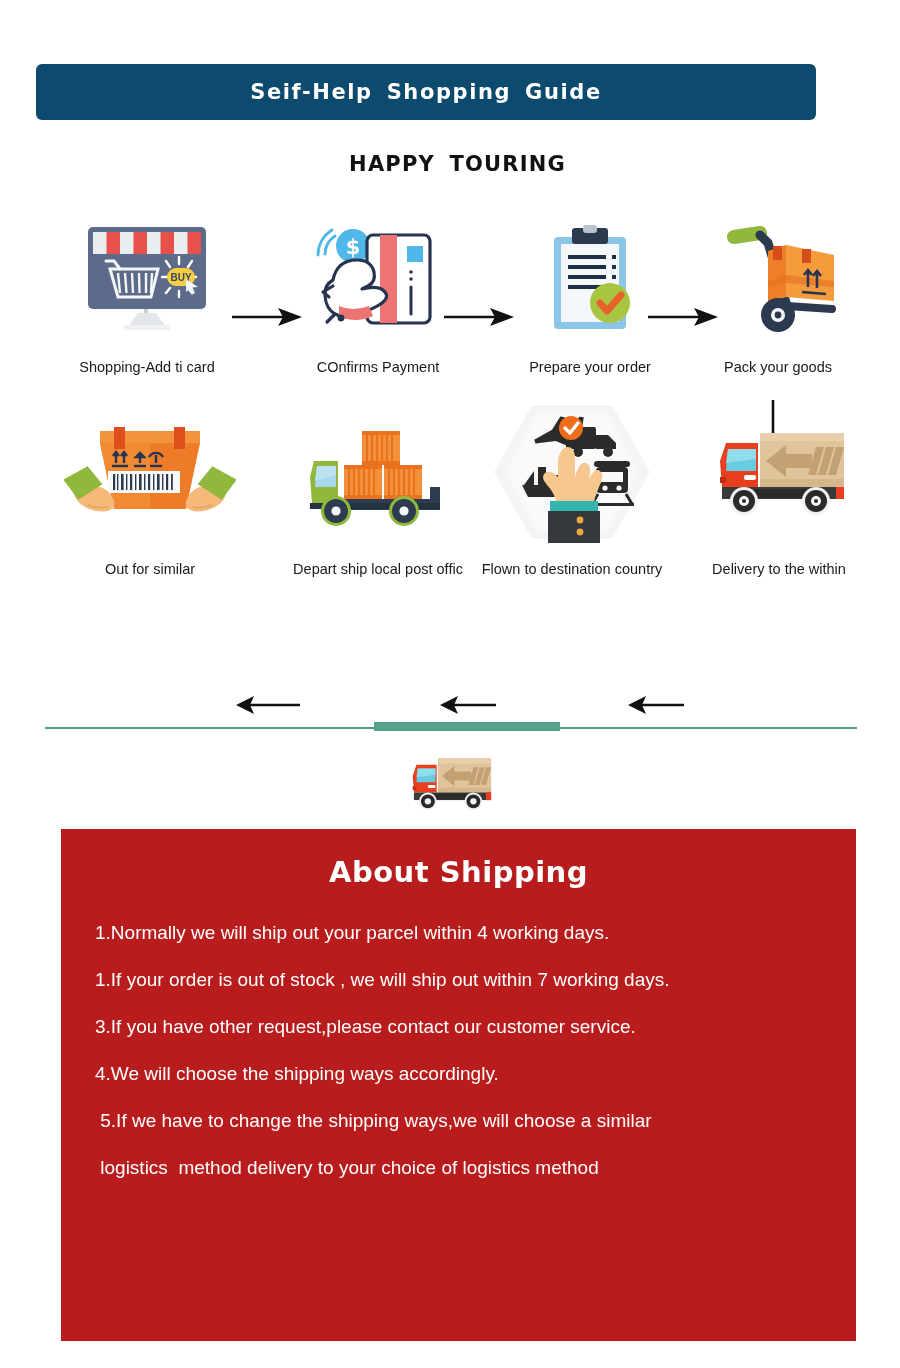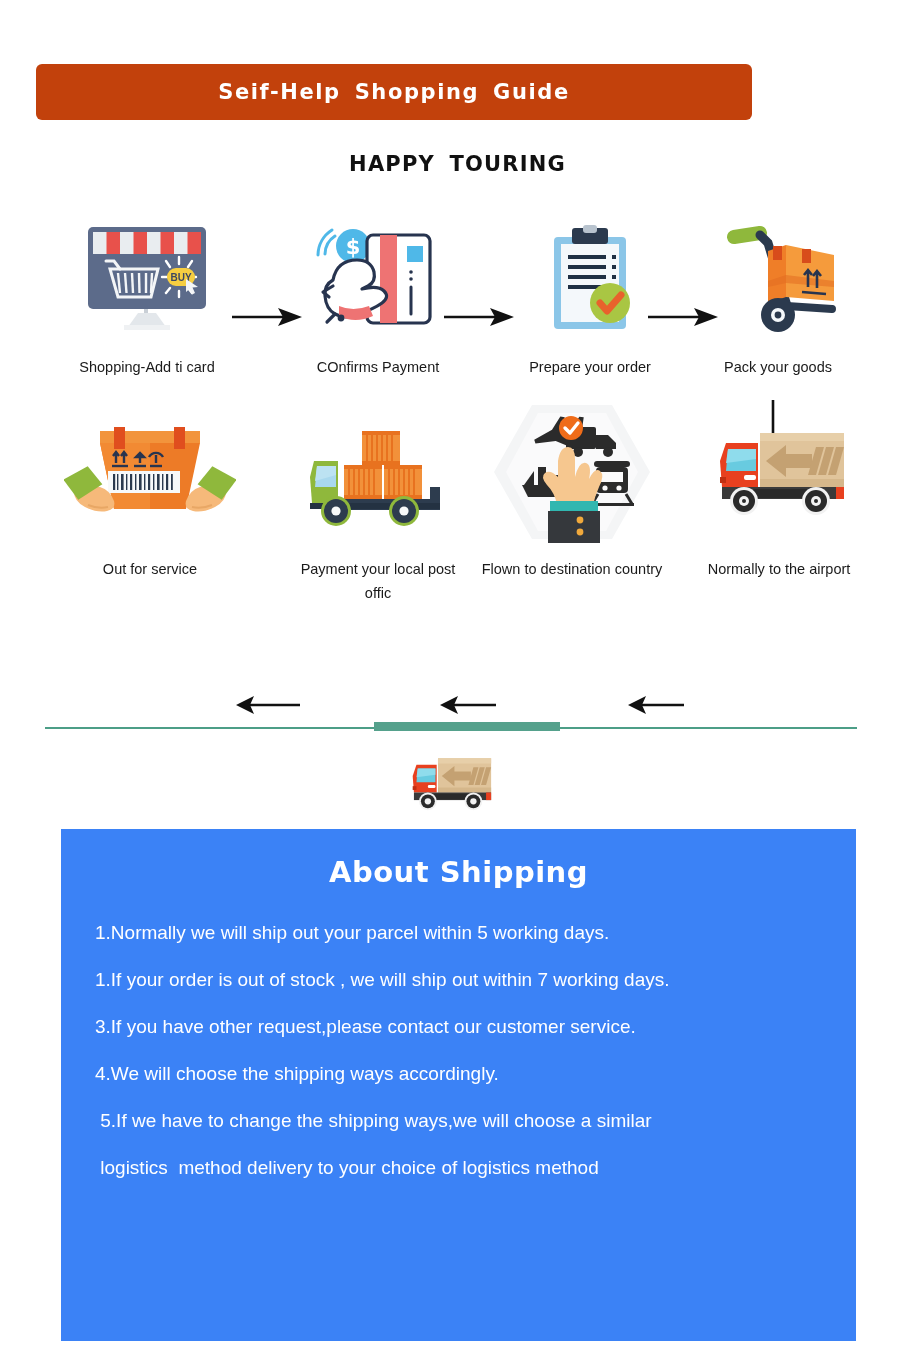--- a/index.html
+++ b/index.html
@@ -9,22 +9,22 @@
     background: #ffffff;
     font-family: "Liberation Sans", sans-serif;
     overflow: hidden;
   }
   .page { position: relative; width: 900px; height: 1368px; background:#fff; }
 
   
   .header-banner {
     position: absolute;
     left: 36px; top: 64px;
-    width: 716px; height: 56px;
-    background: #c2410c;
+    width: 780px; height: 56px;
+    background: #0c4a6e;
     border-radius: 6px;
     display: flex; align-items: center; justify-content: center;
   }
   .header-banner-title {
     color: #ffffff;
     font-size: 21px;
     font-weight: bold;
     letter-spacing: 1.6px;
     word-spacing: 5px;
     font-family: "DejaVu Sans", sans-serif;
@@ -97,21 +97,21 @@
   }
 
   
   .mini-truck { position: absolute; left: 0; top: 752px; width: 900px; display:flex; justify-content:center; }
 
   
   .about-panel {
     position: absolute;
     left: 61px; top: 829px;
     width: 795px; height: 512px;
-    background: #3b82f6;
+    background: #b91c1c;
     padding: 26px 34px 0 34px;
   }
   .about-title {
     text-align: center;
     color: #ffffff;
     font-size: 29px;
     font-weight: bold;
     letter-spacing: 0.5px;
     font-family: "DejaVu Sans", sans-serif;
     margin-bottom: 20px;
@@ -340,21 +340,21 @@
 
             <path d="M10 76 q12 -6 26 -2 q10 3 14 14 q2 8 -7 10 q-10 2 -22 -4 q-12 -6 -11 -18 Z" fill="#F6B97A"></path>
             <path d="M24 92 q10 4 20 2" stroke="#E8A765" stroke-width="2" fill="none"></path>
             <path d="M0 64 L26 54 L38 74 L12 86 Z" fill="#8FB83C" transform="rotate(-8 19 70)"></path>
 
             <path d="M162 76 q-12 -6 -26 -2 q-10 3 -14 14 q-2 8 7 10 q10 2 22 -4 q12 -6 11 -18 Z" fill="#F6B97A"></path>
             <path d="M148 92 q-10 4 -20 2" stroke="#E8A765" stroke-width="2" fill="none"></path>
             <path d="M172 64 L146 54 L134 74 L160 86 Z" fill="#8FB83C" transform="rotate(8 153 70)"></path>
           </svg>
         </div>
-        <div class="step-label">Out for service</div>
+        <div class="step-label">Out for similar</div>
       </div>
 
       <div class="arrow a7">
         <svg width="64" height="22" viewBox="0 0 64 22">
           <line x1="12" y1="11" x2="64" y2="11" stroke="#111" stroke-width="2.6"></line>
           <path d="M18 2 L0 11 L18 20 L14 11 Z" fill="#111"></path>
         </svg>
       </div>
 
       <div class="step s7">
@@ -410,21 +410,21 @@
             <rect x="6" y="92" width="130" height="6" fill="#243242"></rect>
 
             <circle cx="32" cy="100" r="15" fill="#8FB83C"></circle>
             <circle cx="32" cy="100" r="12" fill="#2D3C4E"></circle>
             <circle cx="32" cy="100" r="4.6" fill="#F7F9FA"></circle>
             <circle cx="100" cy="100" r="15" fill="#8FB83C"></circle>
             <circle cx="100" cy="100" r="12" fill="#2D3C4E"></circle>
             <circle cx="100" cy="100" r="4.6" fill="#F7F9FA"></circle>
           </svg>
         </div>
-        <div class="step-label">Payment your local post offic</div>
+        <div class="step-label">Depart ship local post offic</div>
       </div>
 
       <div class="arrow a6">
         <svg width="56" height="22" viewBox="0 0 56 22">
           <line x1="12" y1="11" x2="56" y2="11" stroke="#111" stroke-width="2.6"></line>
           <path d="M18 2 L0 11 L18 20 L14 11 Z" fill="#111"></path>
         </svg>
       </div>
 
       <div class="step s6">
@@ -506,21 +506,21 @@
             <circle cx="36" cy="78" r="14" fill="#F2F2F2"></circle>
             <circle cx="36" cy="78" r="11" fill="#2A2A2A"></circle>
             <circle cx="36" cy="78" r="5" fill="#F2F2F2"></circle>
             <circle cx="36" cy="78" r="2" fill="#2A2A2A"></circle>
             <circle cx="108" cy="78" r="14" fill="#F2F2F2"></circle>
             <circle cx="108" cy="78" r="11" fill="#2A2A2A"></circle>
             <circle cx="108" cy="78" r="5" fill="#F2F2F2"></circle>
             <circle cx="108" cy="78" r="2" fill="#2A2A2A"></circle>
           </svg>
         </div>
-        <div class="step-label">Normally to the airport</div>
+        <div class="step-label">Delivery to the within</div>
       </div>
     </div>
   </div>
 
   <div class="divider-wrap">
     <div class="divider-line"></div>
   </div>
   <div class="divider-bar"></div>
 
   <div class="mini-truck">
@@ -546,21 +546,21 @@
       <circle cx="36" cy="78" r="11" fill="#2A2A2A"></circle>
       <circle cx="36" cy="78" r="5" fill="#F2F2F2"></circle>
       <circle cx="108" cy="78" r="14" fill="#F2F2F2"></circle>
       <circle cx="108" cy="78" r="11" fill="#2A2A2A"></circle>
       <circle cx="108" cy="78" r="5" fill="#F2F2F2"></circle>
     </svg>
   </div>
 
   <div class="about-panel">
     <div class="about-title">About Shipping</div>
-    <div class="about-line">1.Normally we will ship out your parcel within 5 working days.</div>
+    <div class="about-line">1.Normally we will ship out your parcel within 4 working days.</div>
     <div class="about-line">1.If your order is out of stock , we will ship out within 7 working days.</div>
     <div class="about-line">3.If you have other request,please contact our customer service.</div>
     <div class="about-line">4.We will choose the shipping ways accordingly.</div>
     <div class="about-line"> 5.If we have to change the shipping ways,we will choose a similar</div>
     <div class="about-line"> logistics  method delivery to your choice of logistics method</div>
   </div>
 
 </div>
 
 </body></html>

